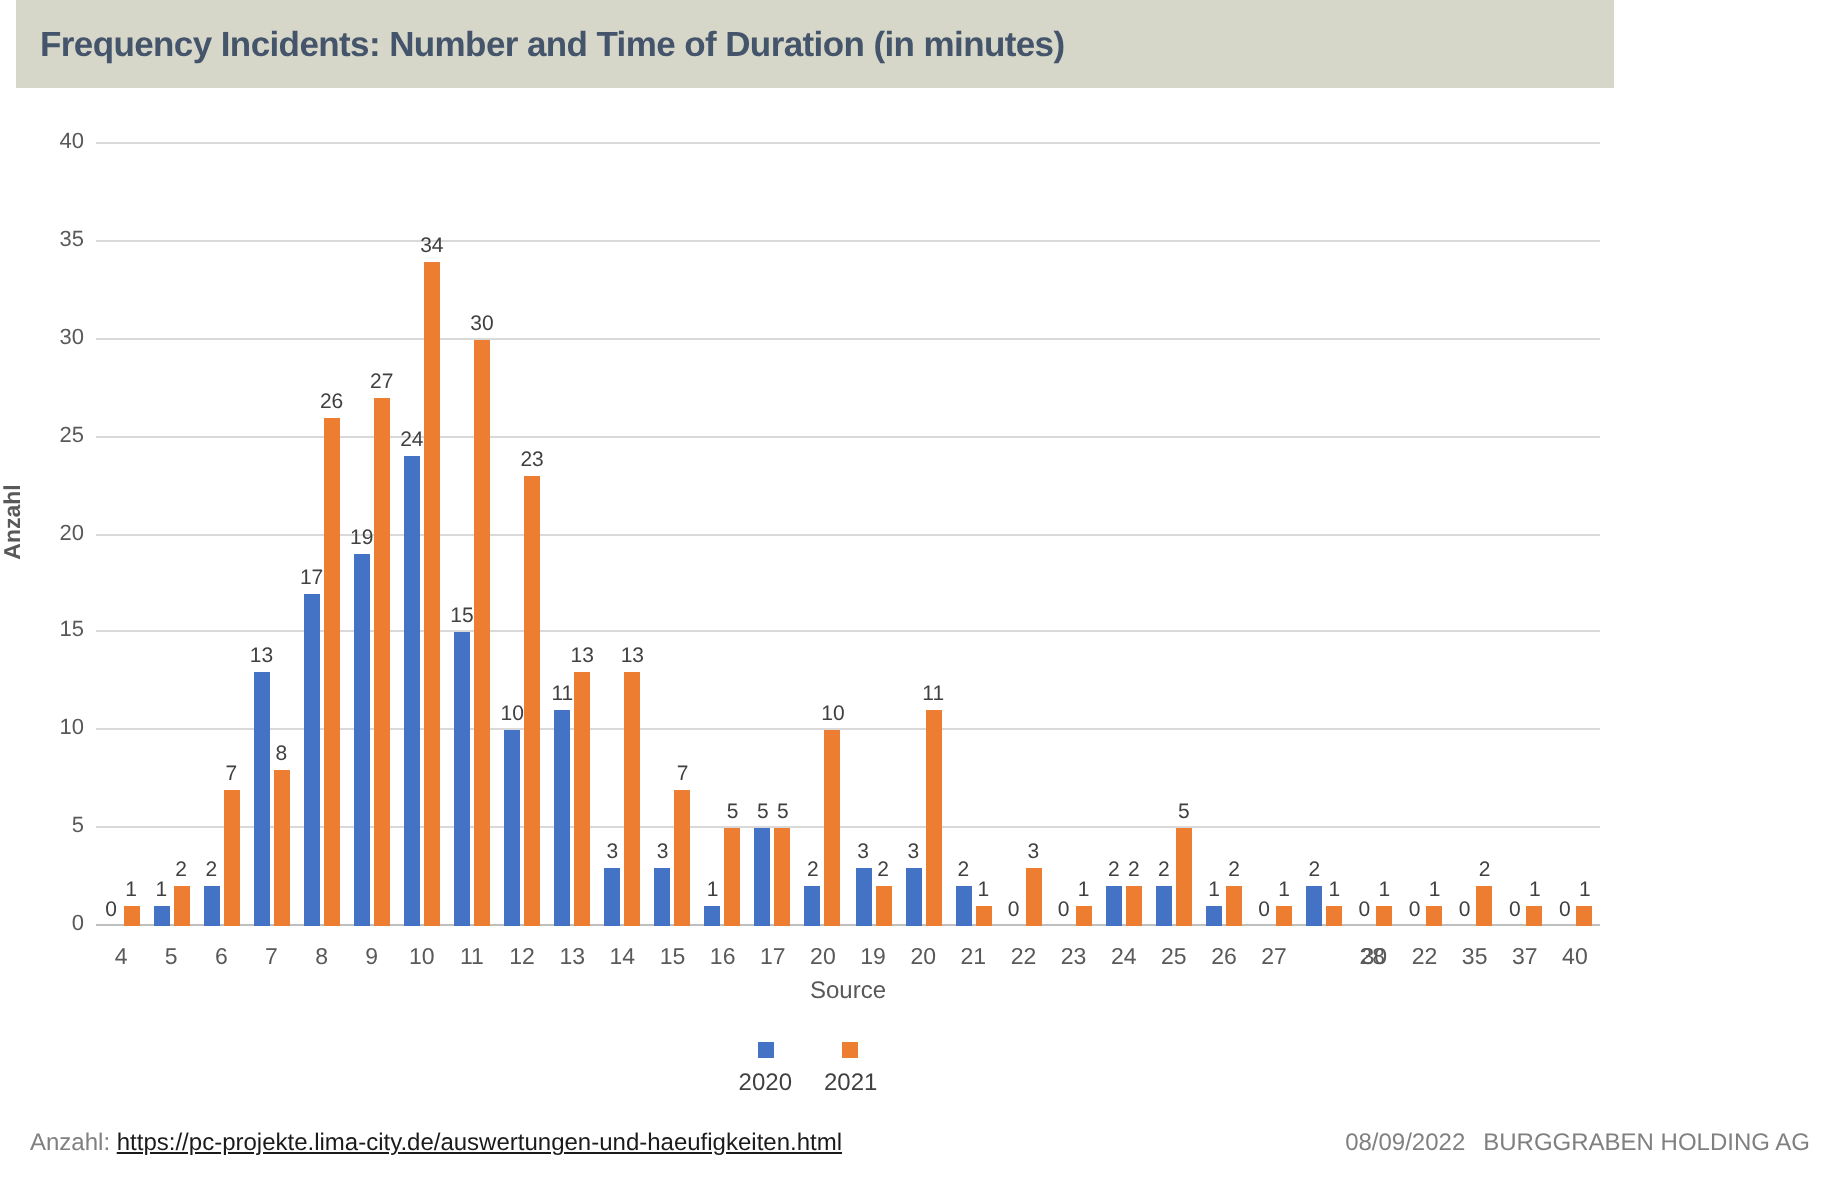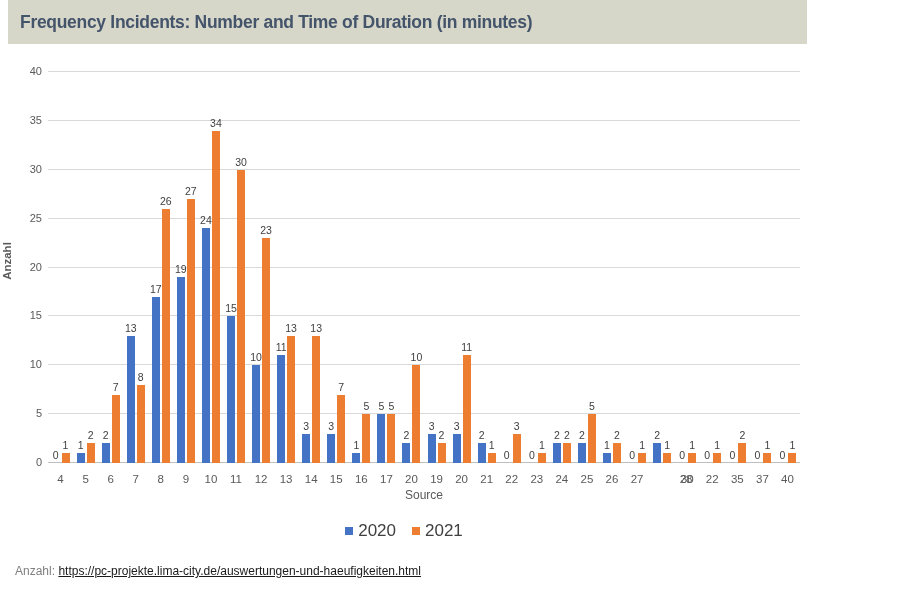--- a/index.html
+++ b/index.html
@@ -35,21 +35,21 @@
     font-size:11.5px;
   }
   .x-axis-title {
     position:absolute; left:48px; top:488px; width:752px; text-align:center;
     font-size:12px;
   }
   .legend {
     position:absolute; left:28px; top:521px; width:752px;
     display:flex; justify-content:center; align-items:center; gap:16px;
   }
-  .legend-entry { display:flex; align-items:center; gap:5px; font-size:17px; }
+  .legend-entry { display:flex; align-items:center; gap:5px; font-size:12px;flex-direction:column; }
   .swatch { width:8px; height:8px; display:inline-block; }
   .footer-source {
     position:absolute; left:15px; top:564px; font-size:12px;
   }
   .footer-source a { text-decoration:underline; cursor:pointer; }
   .footer-stamp {
     position:absolute; right:13px; top:564px; font-size:12px;
   }
   .footer-stamp .date { margin-right:9px; }
 </style>
@@ -288,20 +288,23 @@
       <span class="swatch" style="background: rgb(237, 125, 49);"></span>
       <span style="color: rgb(64, 64, 64);">2021</span>
     </span>
   </div>
 
   <div class="footer-source" style="color: rgb(128, 128, 128);">
     <span>Anzahl:</span>
     <a style="color: rgb(26, 26, 26);">https://pc-projekte.lima-city.de/auswertungen-und-haeufigkeiten.html</a>
   </div>
 
+  <div class="footer-stamp" style="color: rgb(128, 128, 128);">
+    <span class="date">08/09/2022</span><span>BURGGRABEN HOLDING AG</span>
+  </div>
 
 <div class="ytick" style="top: 456px; color: rgb(89, 89, 89);">0</div>
     <div class="ytick" style="top: 407.125px; color: rgb(89, 89, 89);">5</div>
     <div class="ytick" style="top: 358.25px; color: rgb(89, 89, 89);">10</div>
     <div class="ytick" style="top: 309.375px; color: rgb(89, 89, 89);">15</div>
     <div class="ytick" style="top: 260.5px; color: rgb(89, 89, 89);">20</div>
     <div class="ytick" style="top: 211.625px; color: rgb(89, 89, 89);">25</div>
     <div class="ytick" style="top: 162.75px; color: rgb(89, 89, 89);">30</div>
     <div class="ytick" style="top: 113.875px; color: rgb(89, 89, 89);">35</div>
     <div class="ytick" style="top: 65px; color: rgb(89, 89, 89);">40</div>

